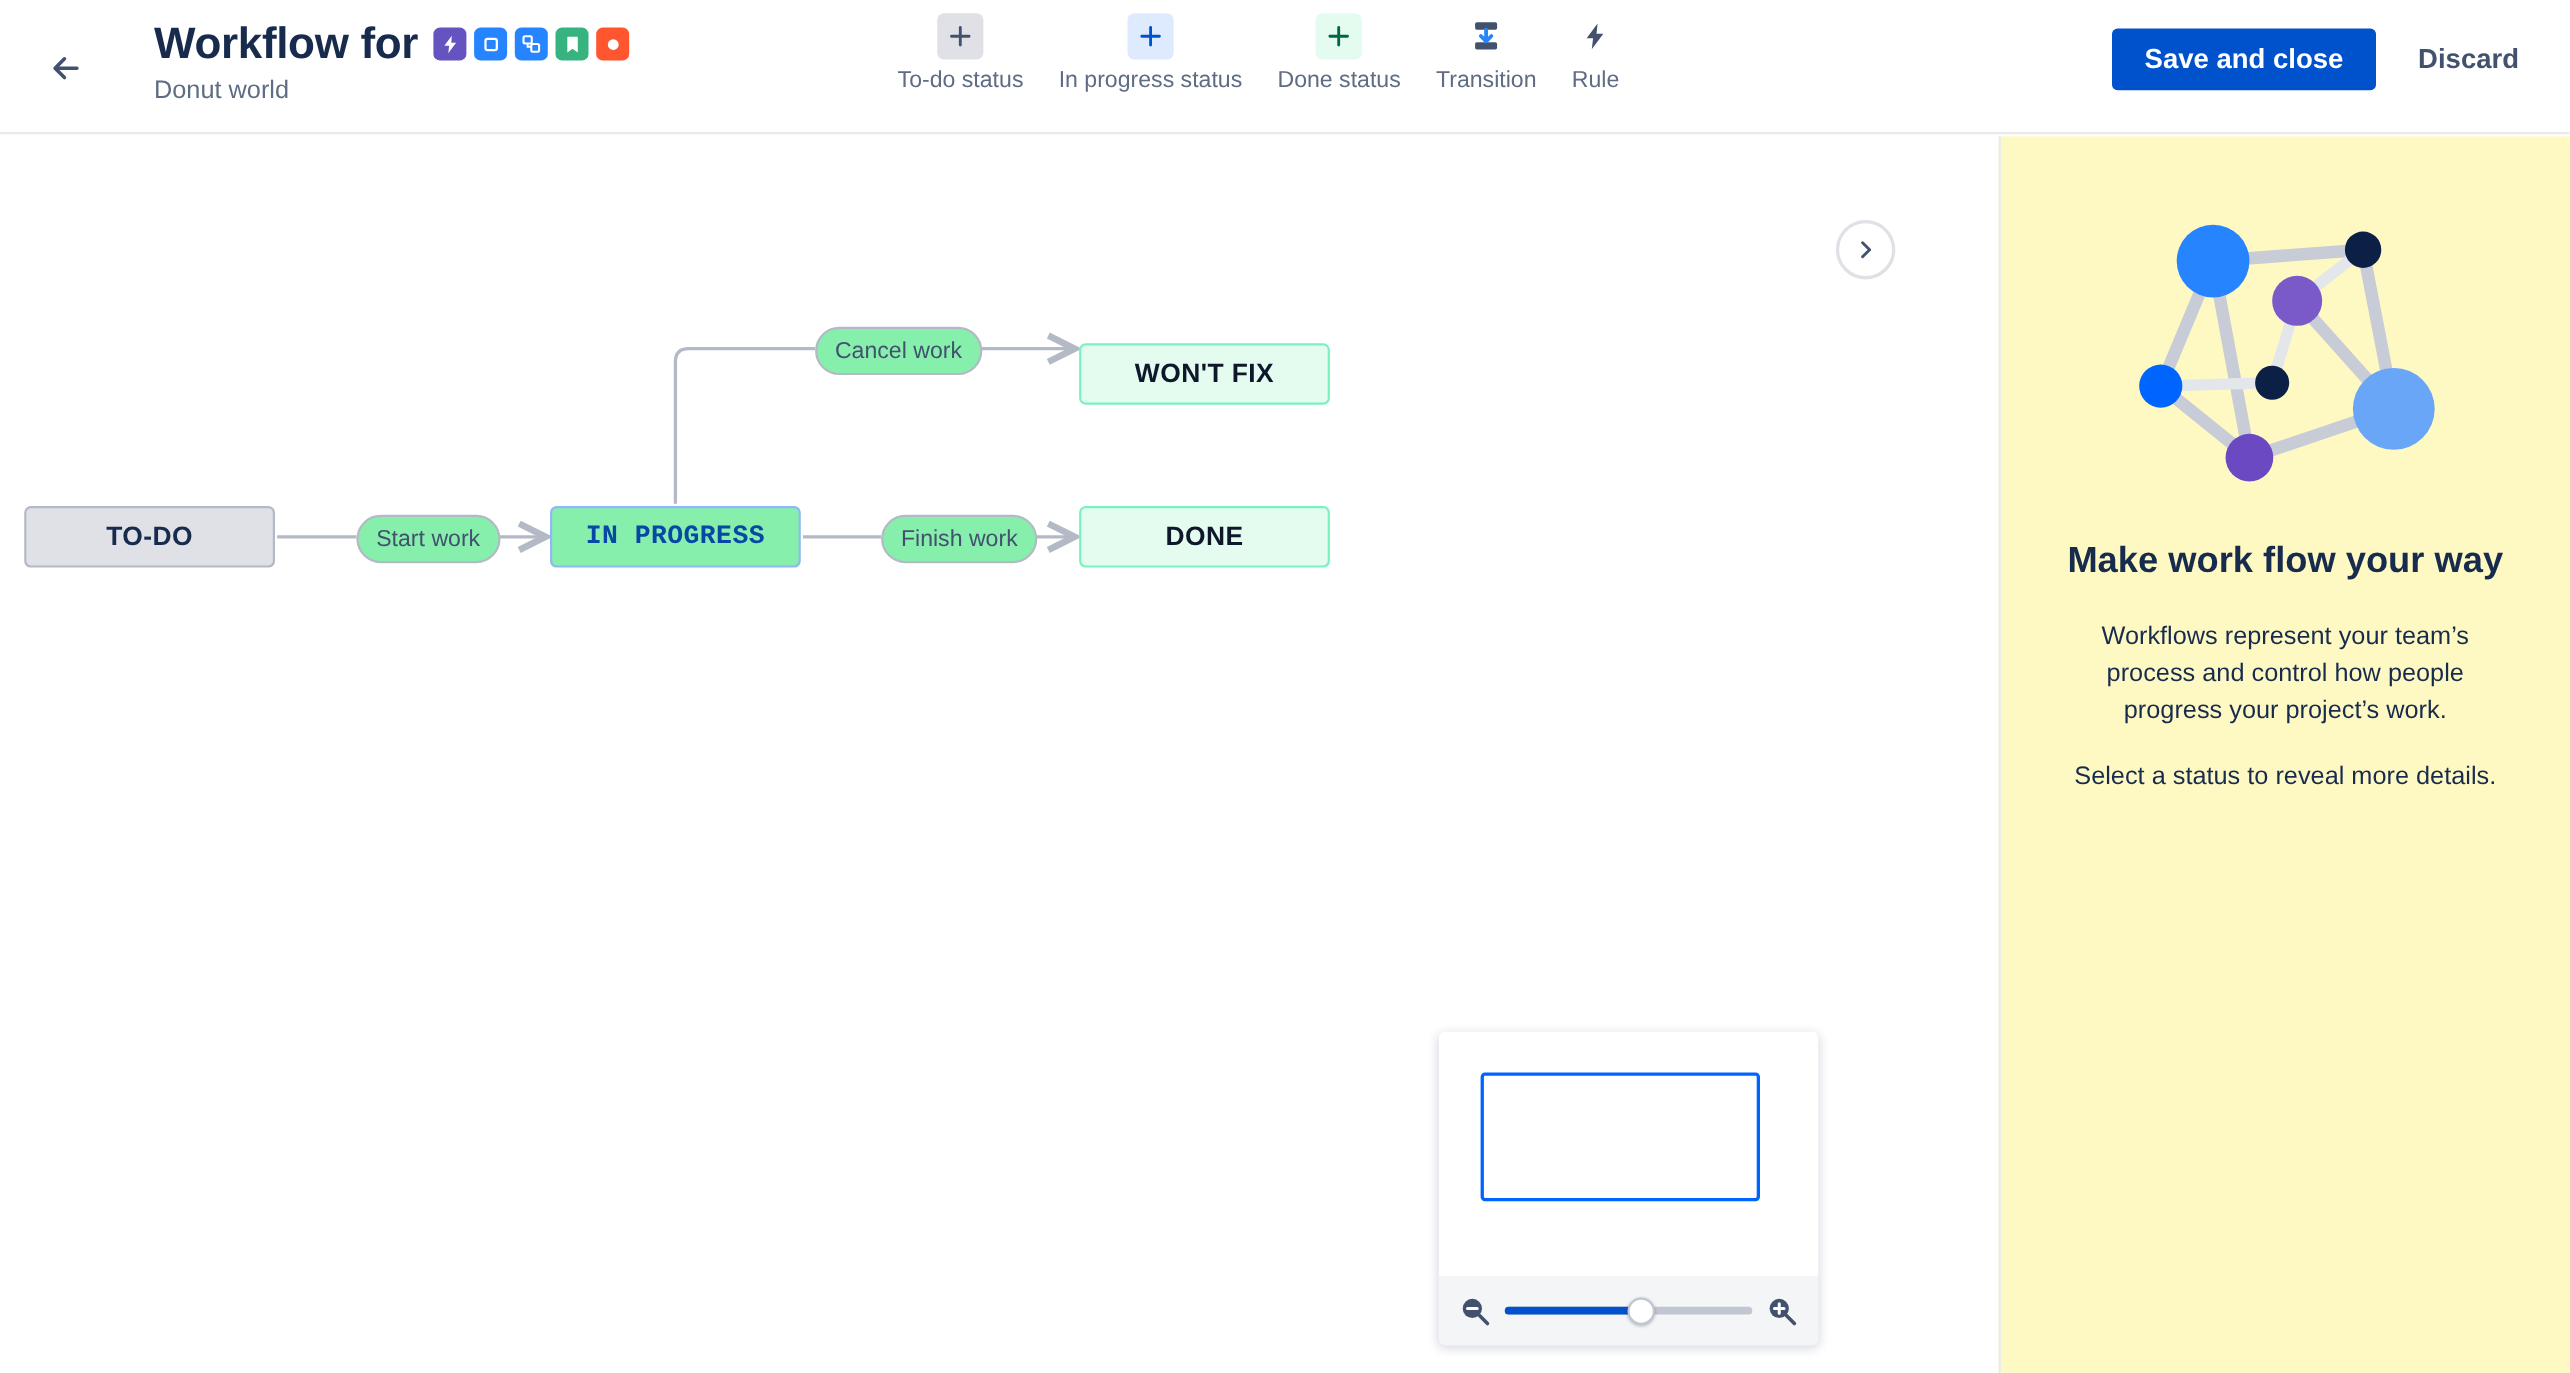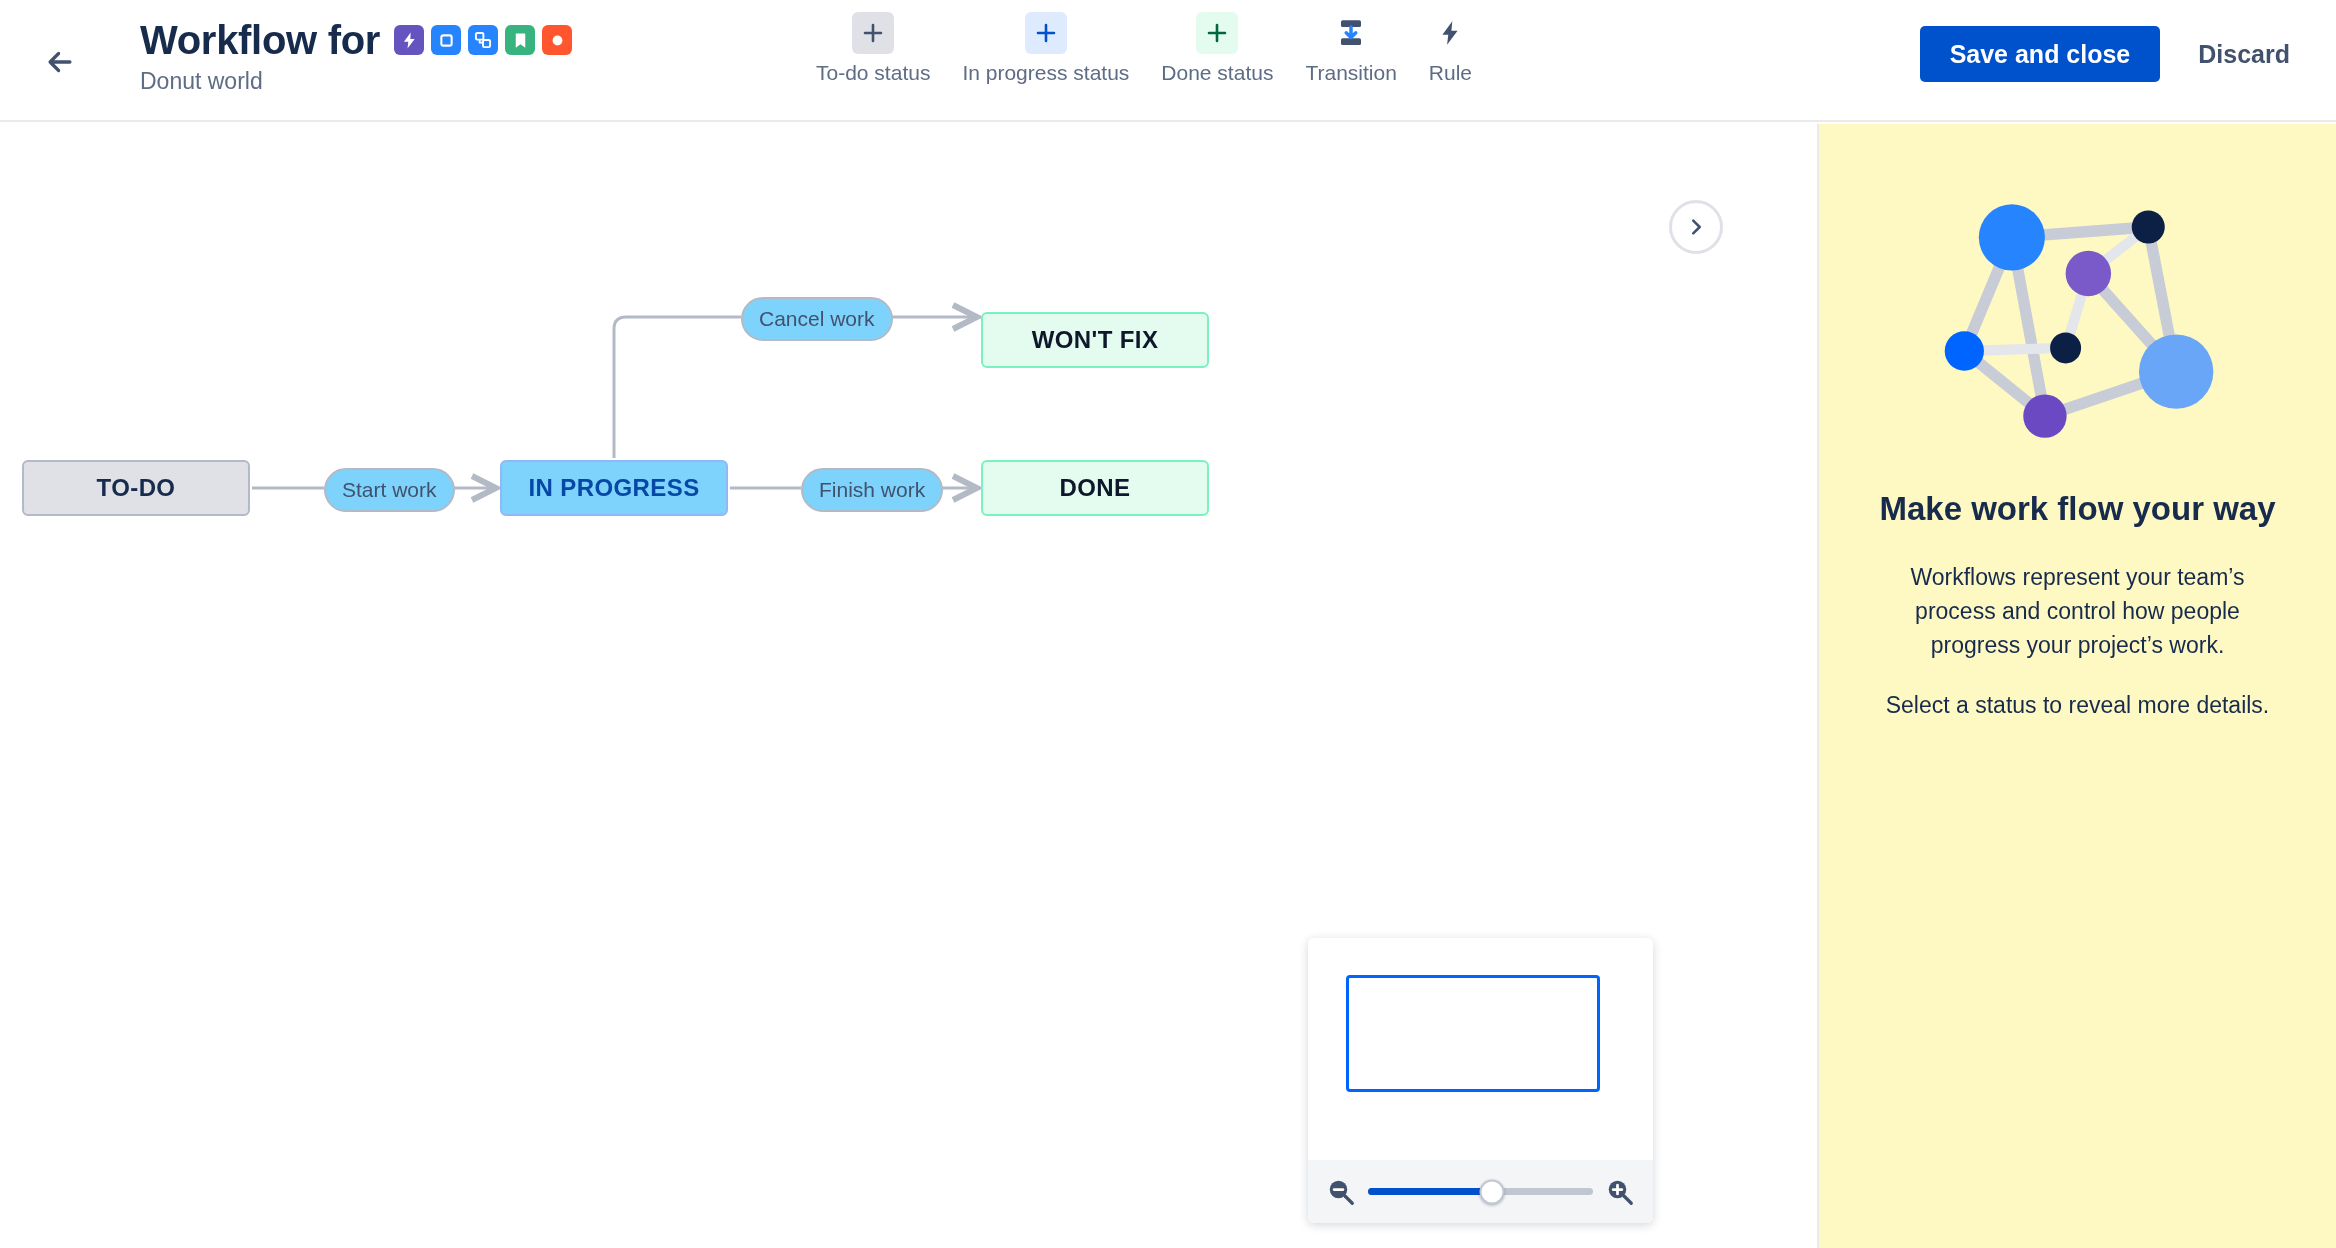--- a/index.html
+++ b/index.html
@@ -80,26 +80,26 @@
     background: #ffffff; overflow: hidden;
   }
   .node {
     position: absolute;
     border-radius: 6px; border: 2px solid;
     display: flex; align-items: center; justify-content: center;
     font-size: 24px; font-weight: bold; letter-spacing: 0.4px;
     cursor: pointer; user-select: none;
   }
   .node-todo     { background:#dfe1e6; border-color:#b3bac5; color:#172b4d; }
-  .node-progress { background:#7dd3fc; border-color:#8fb8f6; color:#0747a6; }
+  .node-progress { background:#86efac; border-color:#8fb8f6; color:#0747a6;font-family:Liberation Mono, monospace; }
   .node-done     { background:#e3fcef; border-color:#79f2c0; color:#0f172a; }
 
   .trans-label {
     position: absolute;
-    background: #7dd3fc; border: 2px solid #b3bac5;
+    background: #86efac; border: 2px solid #b3bac5;
     border-radius: 26px;
     font-size: 21px; color: #42526e;
     padding: 7px 16px; cursor: pointer; white-space: nowrap;
     line-height: 26px;
   }
   .edge-svg { position: absolute; top: 0; left: 0; width: 1692px; height: 1124px; pointer-events: none; }
 
   
   .collapse-btn {
     position: absolute; left: 1669px; top: 200px;

